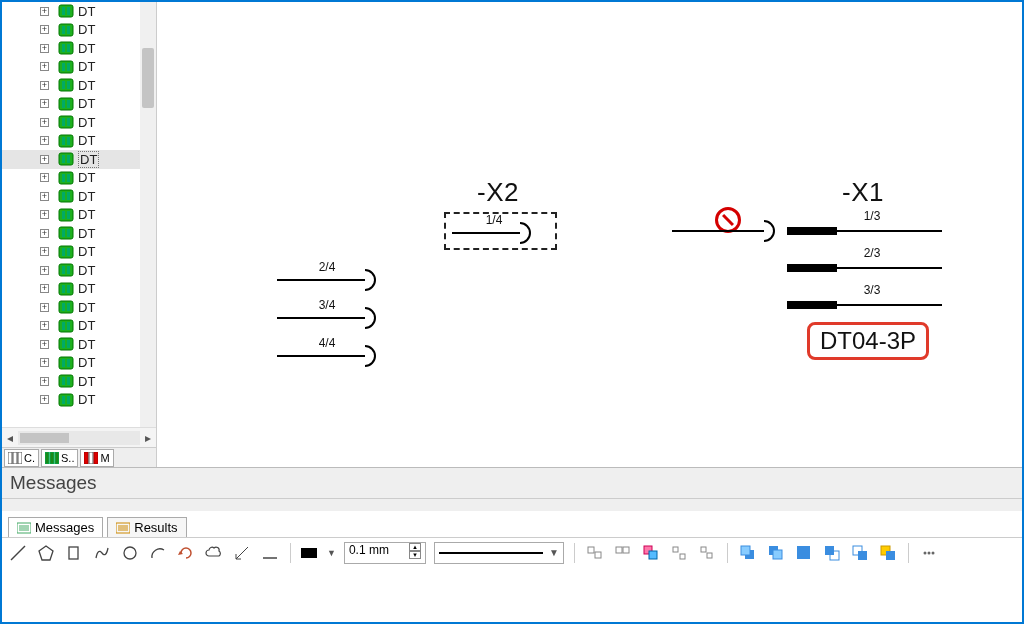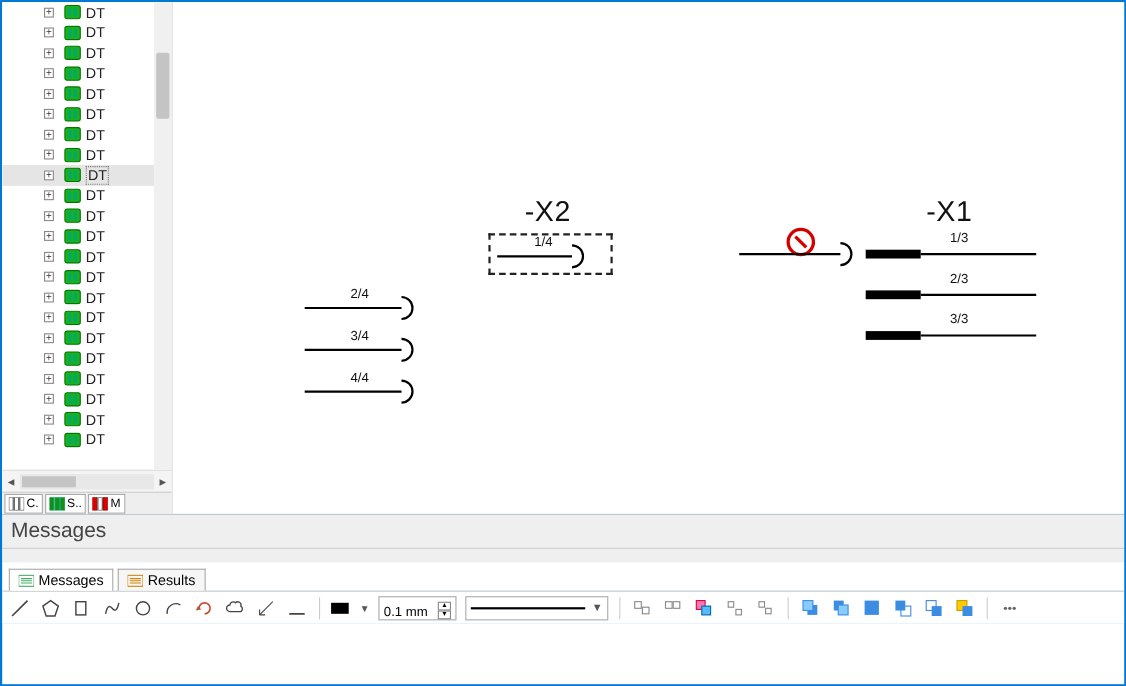--- a/index.html
+++ b/index.html
@@ -203,21 +203,21 @@
     padding: 0 6px;
     gap:8px;
   }
   .tool-icon {
     width:20px;height:20px;
     display:flex;align-items:center;justify-content:center;
     color:#555;
   }
   .tool-sep { width:1px;height:20px;background:#ccc;margin:0 2px; }
   .line-width-box {
-    display:flex;align-items:flex-end;gap:3px;
+    display:flex;align-items:flex-start;gap:14px;
     border:1px solid #aaa;height:22px;padding:0 4px;
     font-size:12px;
   }
   .spinner { display:flex;flex-direction:column; }
   .spinner div{width:12px;height:8px;border:1px solid #888;font-size:7px;display:flex;align-items:center;justify-content:center;line-height:6px;}
   .linestyle-box {
     width:130px;height:22px;border:1px solid #aaa;
     display:flex;align-items:center;justify-content:space-between;padding:0 4px;
   }
   .linestyle-box .preview{flex:1;height:2px;background:#000;}
@@ -574,20 +574,21 @@
         <rect x="0" y="0" width="50" height="8" fill="#000"></rect>
         <line x1="50" y1="4" x2="155" y2="4" stroke="#000" stroke-width="2"></line>
       </svg>
 
     <div class="pin-label" style="left:700px;top:281px;width:30px;">3/3</div>
     <svg style="left:630px;top:299px;width:170px;height:14px;overflow:visible">
         <rect x="0" y="0" width="50" height="8" fill="#000"></rect>
         <line x1="50" y1="4" x2="155" y2="4" stroke="#000" stroke-width="2"></line>
       </svg>
 
+    <div class="redbox" style="left:650px;top:320px;">DT04-3P</div>
   </div>
 </div>
 
 <div class="messages-panel">
   <div class="messages-title">Messages</div>
   <div style="height:12px;background:#efefef;"></div>
   <div class="messages-tabs">
     <div class="msg-tab active">
       <svg class="tabicon">
           <rect x="0" y="1" width="14" height="10" fill="none" stroke="#4a6"></rect>

